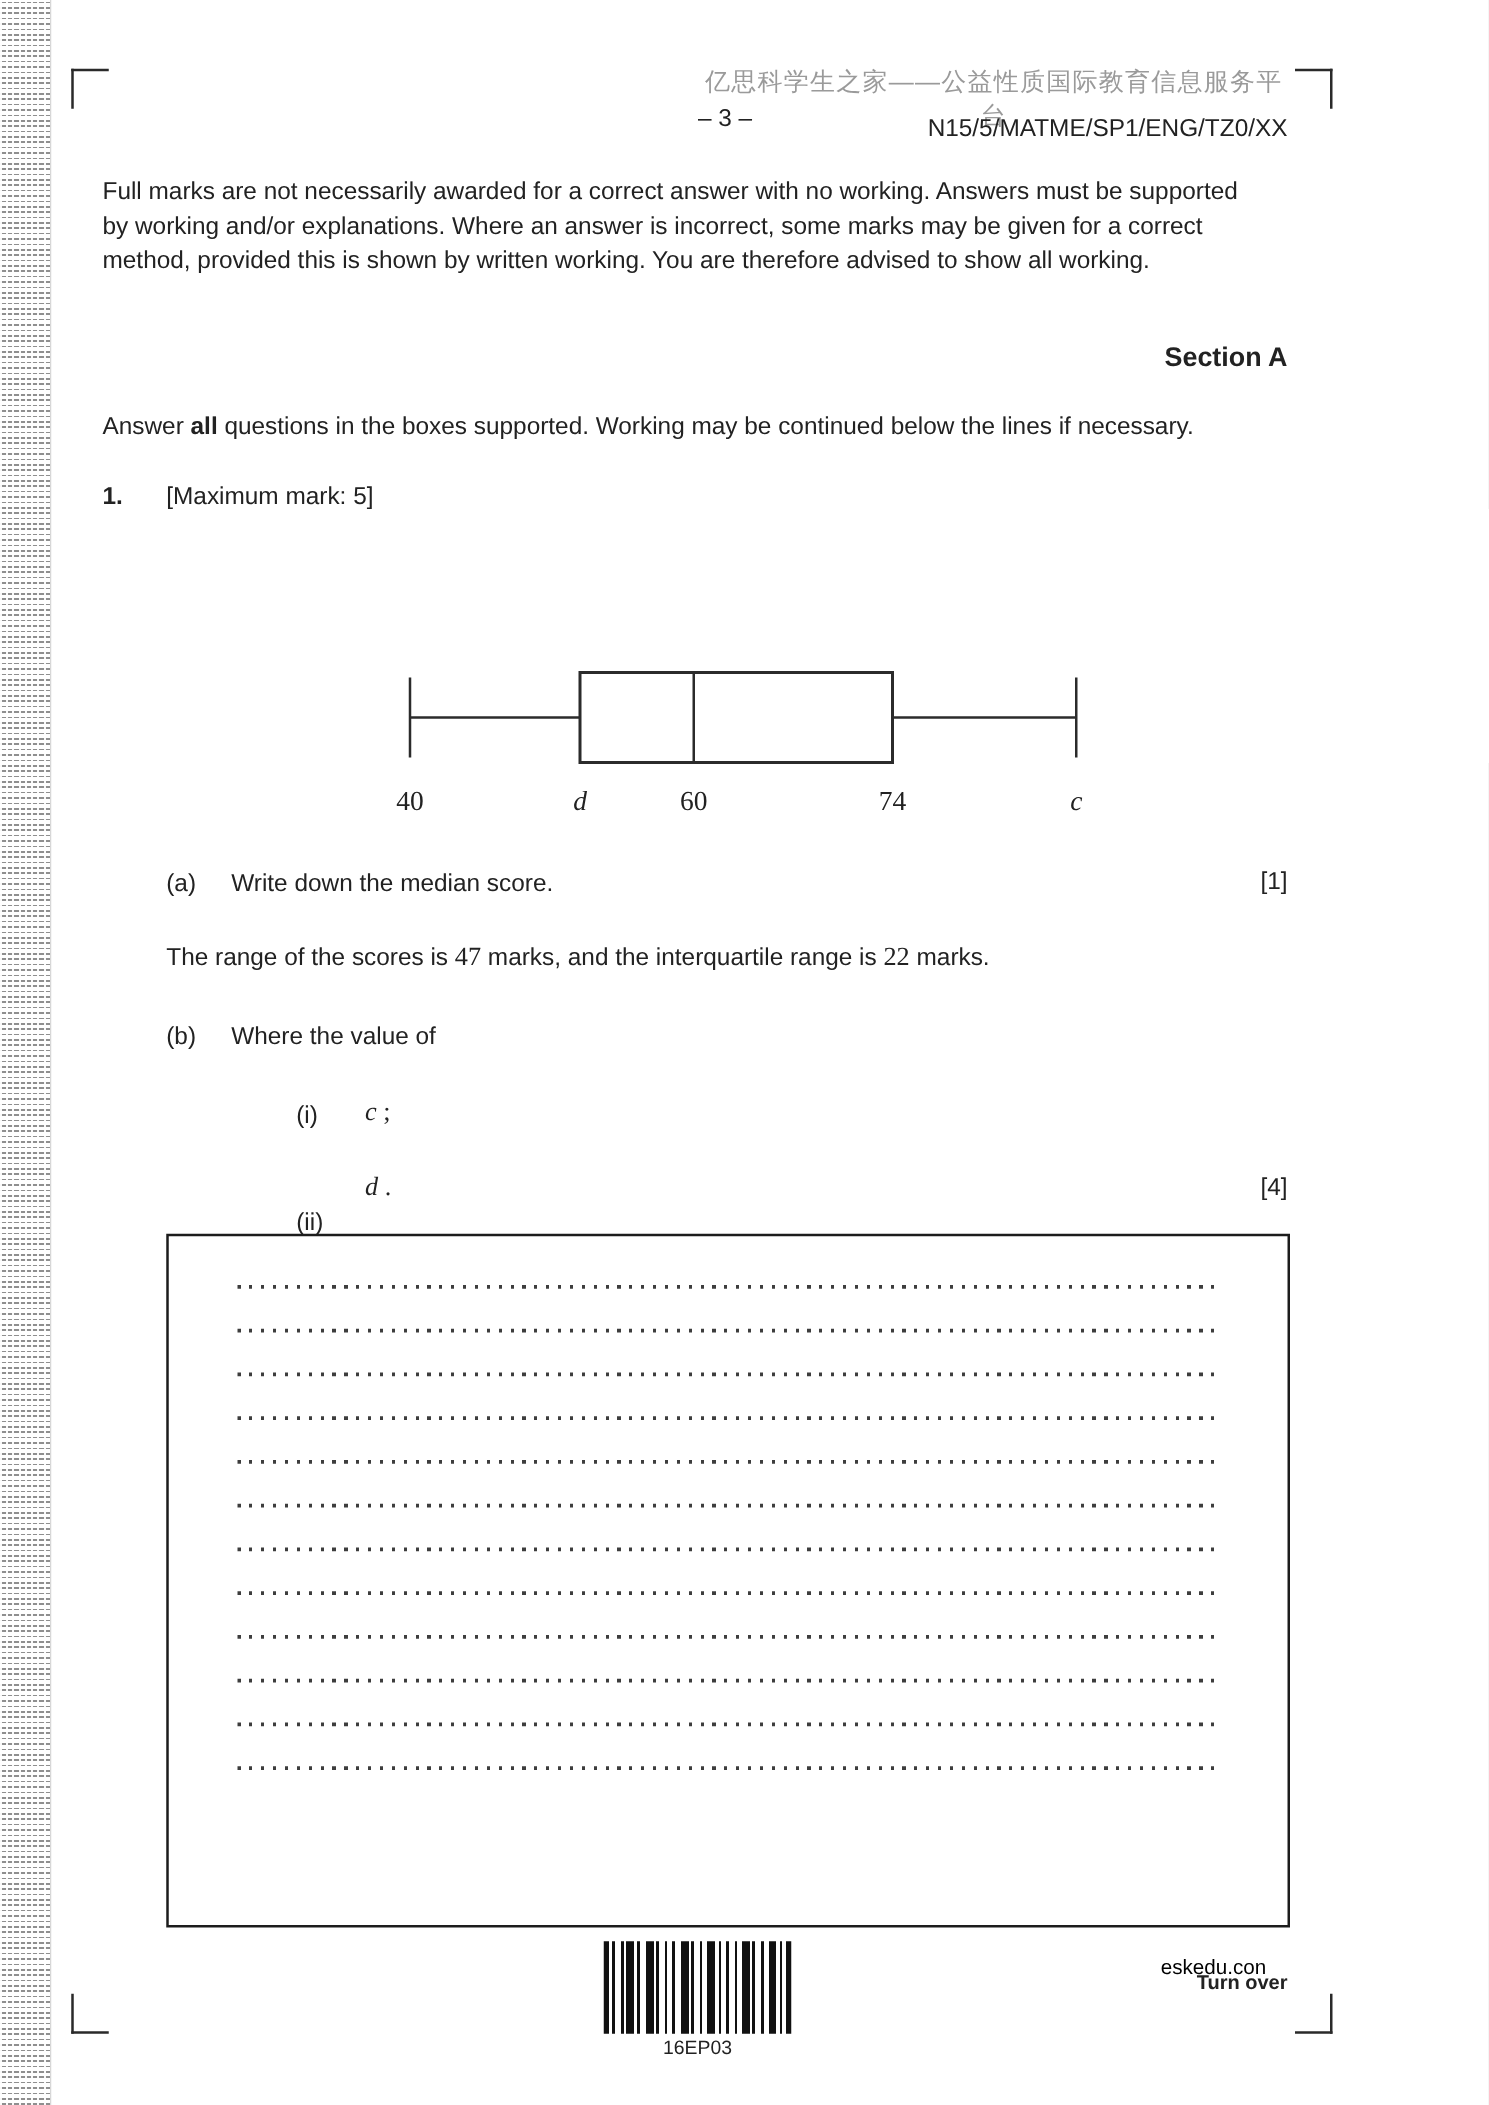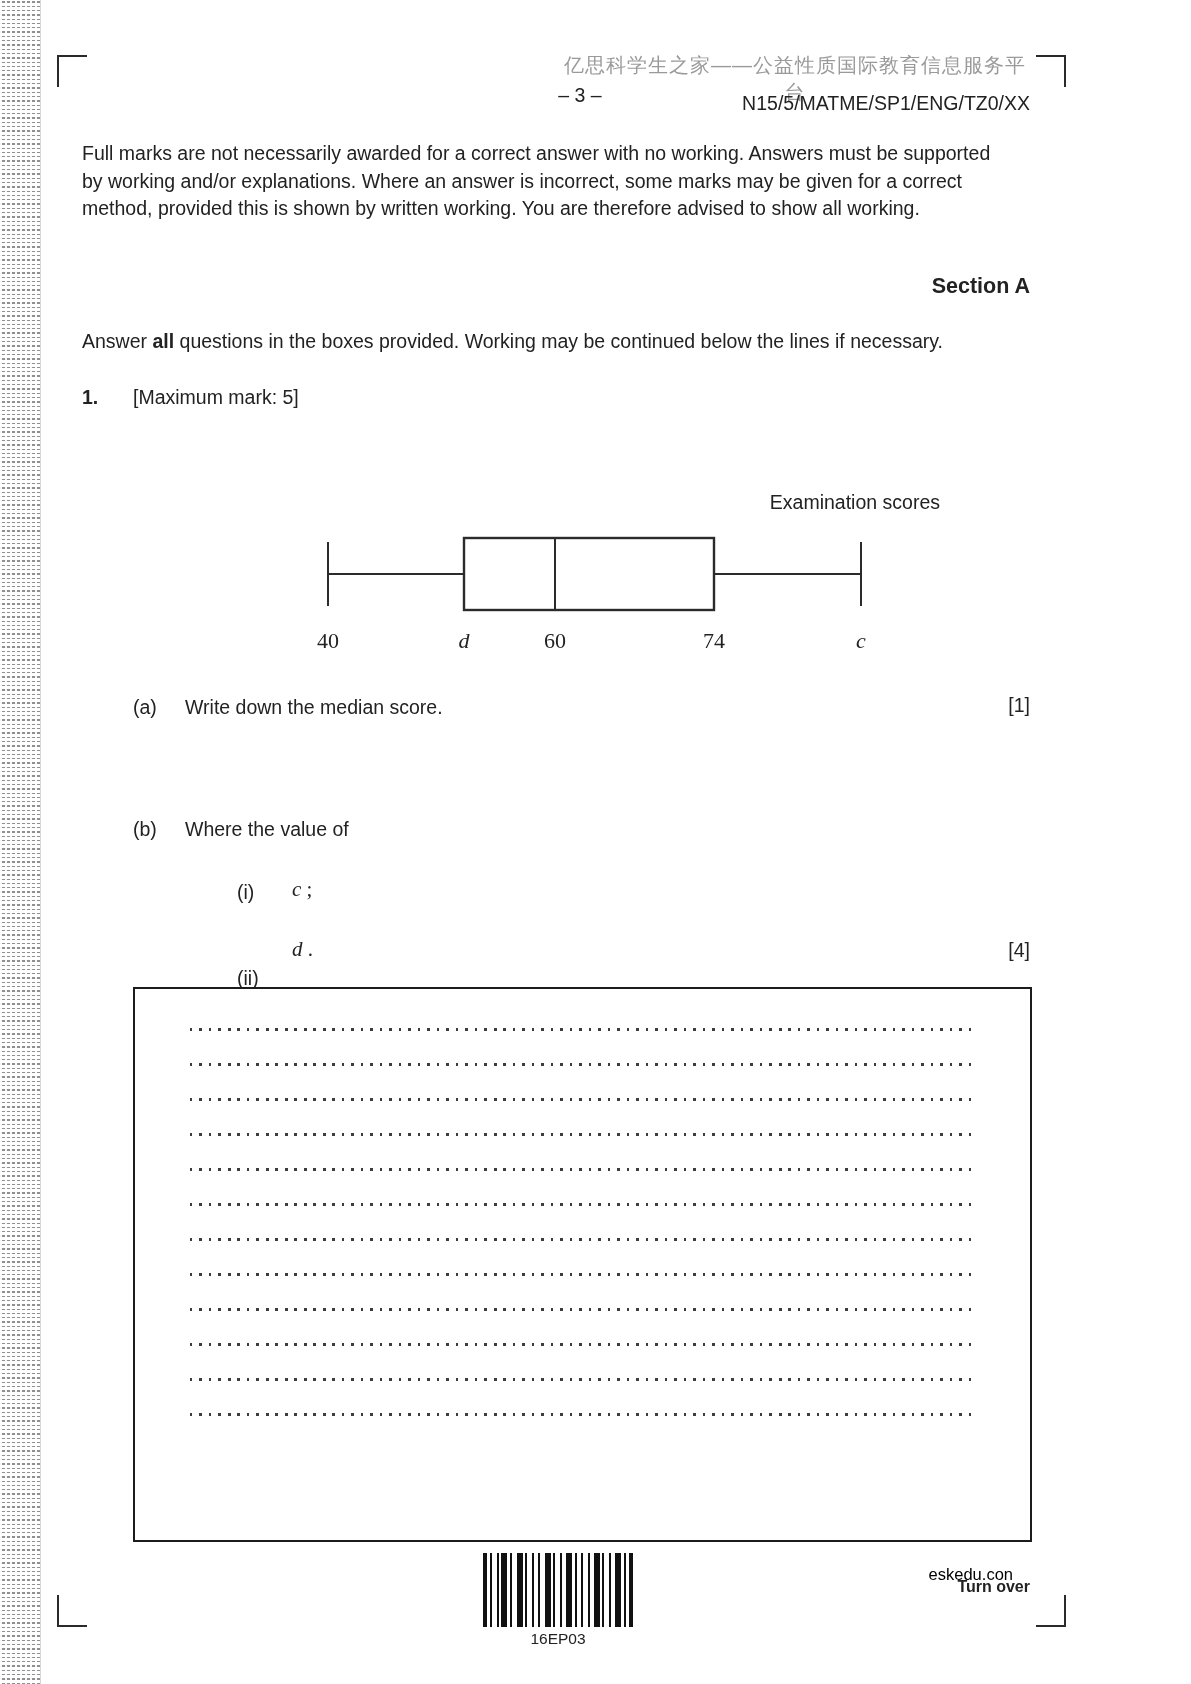--- a/index.html
+++ b/index.html
@@ -58,47 +58,49 @@
 
   <div class="abs cn" style="left:560px;top:52px;width:470px;text-align:center;">亿思科学生之家——公益性质国际教育信息服务平台</div>
   <div class="abs t" style="left:535px;top:82px;width:90px;text-align:center;">– 3 –</div>
   <div class="abs t right" style="right:161px;top:66px;width:400px;margin-top:24px;">N15/5/MATME/SP1/ENG/TZ0/XX</div>
 
   <div class="abs t" style="left:82px;top:140px;width:916px;">Full marks are not necessarily awarded for a correct answer with no working.  Answers must be supported by working and/or explanations.  Where an answer is incorrect, some marks may be given for a correct method, provided this is shown by written working.  You are therefore advised to show all working.</div>
 
   <div class="abs bold center" style="left:82px;top:274px;width:948px;font-size:21.5px;">Section A</div>
 
   <div class="abs t" style="left:82px;top:328px;width:948px;">
-    <span>Answer </span><span class="bold">all</span><span> questions in the boxes provided.  Working may be continued below the lines if necessary.</span>
+    <span>Answer </span><span class="bold">all</span><span> questions in the boxes supported.  Working may be continued below the lines if necessary.</span>
   </div>
 
   <div class="abs t bold" style="left:82px;top:384px;">1.</div>
   <div class="abs t" style="left:133px;top:384px;">[Maximum mark:  5]</div>
 
 
-  <div class="abs t center" style="left:180px;top:489px;width:760px;">Examination scores</div>
 
   <svg class="abs" style="left:300px;top:528px;" width="590" height="130" viewBox="0 0 590 130">
     <line x1="28" y1="14" x2="28" y2="78" stroke="#2b2b2b" stroke-width="2"></line>
     <line x1="28" y1="46" x2="164" y2="46" stroke="#2b2b2b" stroke-width="2"></line>
     <rect x="164" y="10" width="250" height="72" fill="none" stroke="#2b2b2b" stroke-width="2.4"></rect>
     <line x1="255" y1="10" x2="255" y2="82" stroke="#2b2b2b" stroke-width="2"></line>
     <line x1="414" y1="46" x2="561" y2="46" stroke="#2b2b2b" stroke-width="2"></line>
     <line x1="561" y1="14" x2="561" y2="78" stroke="#2b2b2b" stroke-width="2"></line>
     <text x="28" y="120" text-anchor="middle">40</text>
     <text x="164" y="120" text-anchor="middle" font-style="italic">d</text>
     <text x="255" y="120" text-anchor="middle">60</text>
     <text x="414" y="120" text-anchor="middle">74</text>
     <text x="561" y="120" text-anchor="middle" font-style="italic">c</text>
   </svg>
 
   <div class="abs t" style="left:133px;top:694px;">(a)</div>
   <div class="abs t" style="left:185px;top:694px;">Write down the median score.</div>
   <div class="marks" style="top:694px;">[1]</div>
 
+  <div class="abs t" style="left:133px;top:752px;width:900px;">
+    <span>The range of the scores is </span><span class="serif">47</span><span> marks, and the interquartile range is </span><span class="serif">22</span><span> marks.</span>
+  </div>
 
   <div class="abs t" style="left:133px;top:816px;">(b)</div>
   <div class="abs t" style="left:185px;top:816px;">Where the value of</div>
 
   <div class="abs t" style="left:237px;top:879px;">(i)</div>
   <div class="abs" style="left:292px;top:877px;">
     <span class="serif it">c</span><span class="serif"> ;</span>
   </div>
 
   <div class="abs t" style="left:237px;top:939px;margin-top:26px;">(ii)</div>

